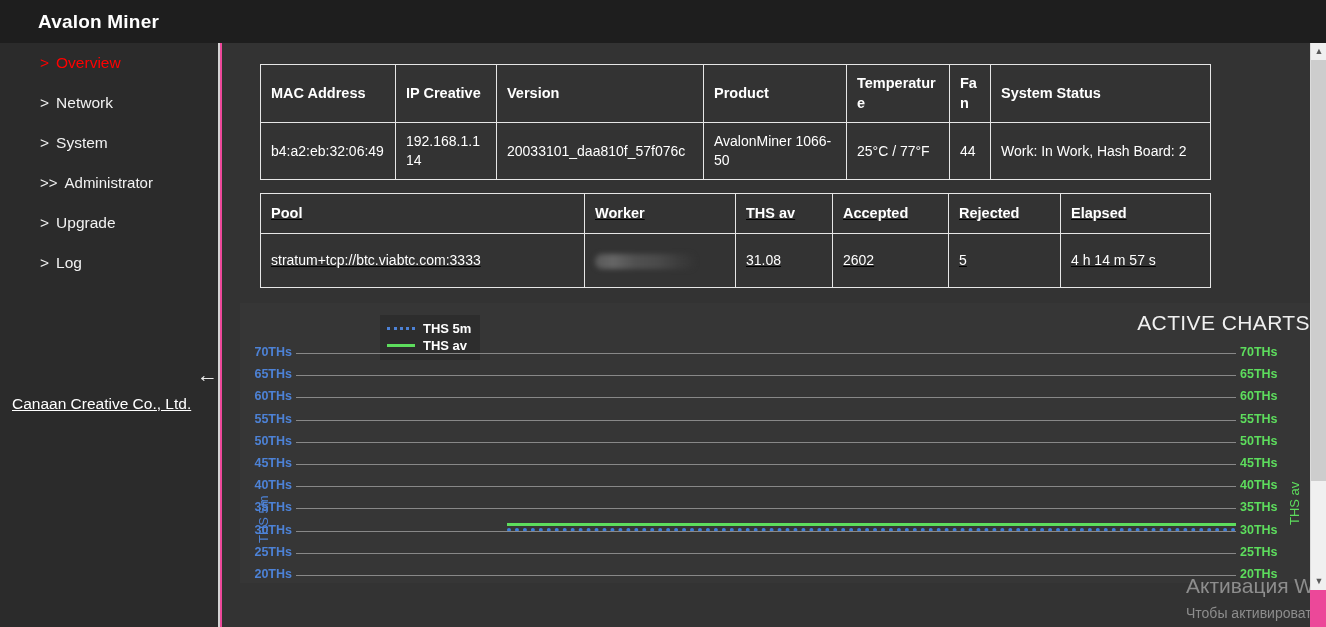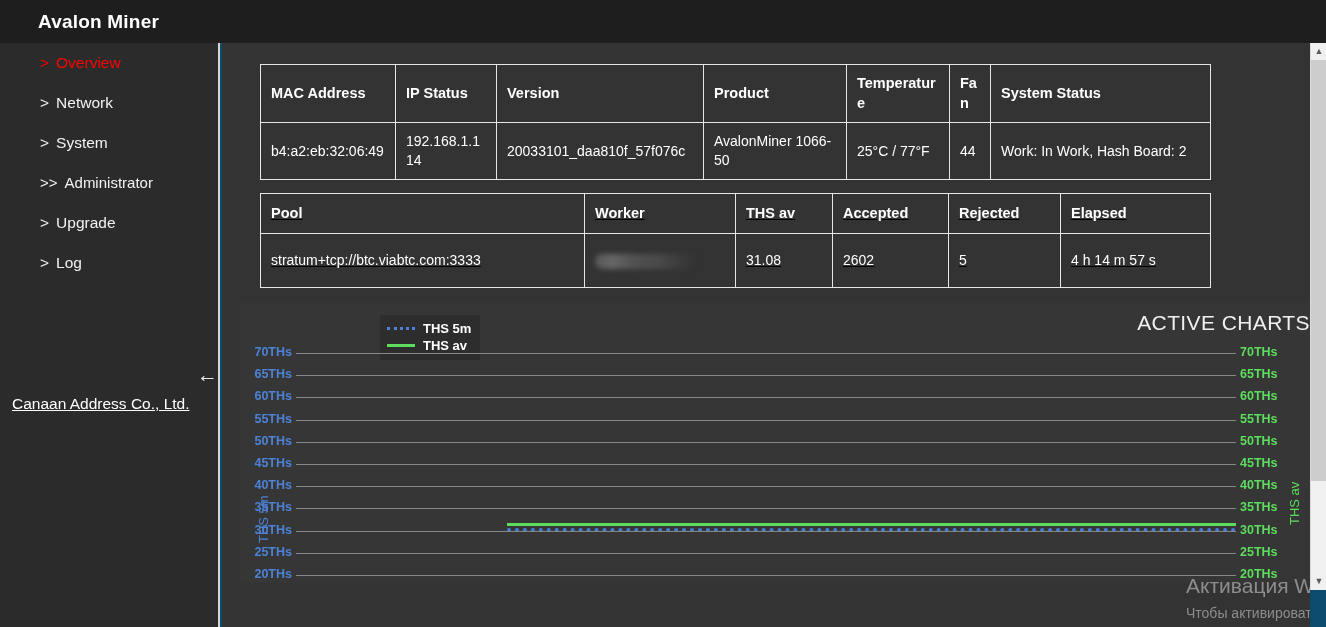--- a/index.html
+++ b/index.html
@@ -9,21 +9,21 @@
     width: 1326px; height: 627px;
     overflow: hidden;
     background: #222222;
     font-family: "Liberation Sans", sans-serif;
   }
 
   #app {
     position: relative;
     width: 1326px;
     height: 627px;
-    background: #0c4a6e;
+    background: #ec4899;
   }
 
   
   .header {
     position: absolute;
     left: 0; top: 0;
     width: 1326px; height: 43px;
     background: #1e1e1e;
   }
   .header-title {
@@ -298,40 +298,40 @@
 
   <div class="sidebar">
     <nav class="nav" id="nav-list">
         <a class="nav-item active"><span class="caret">&gt;</span><span>Overview</span></a>
         <a class="nav-item"><span class="caret">&gt;</span><span>Network</span></a>
         <a class="nav-item"><span class="caret">&gt;</span><span>System</span></a>
         <a class="nav-item sub"><span class="caret">&gt;&gt;</span><span>Administrator</span></a>
         <a class="nav-item"><span class="caret">&gt;</span><span>Upgrade</span></a>
         <a class="nav-item"><span class="caret">&gt;</span><span>Log</span></a>
       </nav>
-    <a class="footer-link">Canaan Address Co., Ltd.</a>
+    <a class="footer-link">Canaan Creative Co., Ltd.</a>
     <div class="collapse-arrow">←</div>
   </div>
 
   <div class="content">
 
     <table class="info-table" id="table-device">
       <colgroup>
         <col style="width:135px">
           <col style="width:101px">
           <col style="width:207px">
         <col style="width:143px">
           <col style="width:103px">
           <col style="width:41px">
           <col style="width:220px">
       </colgroup>
       <thead>
           <tr id="device-head">
             <th>MAC Address</th>
-            <th>IP Status</th>
+            <th>IP Creative</th>
             <th>Version</th>
             <th>Product</th>
             <th>Temperature</th>
             <th>Fan</th>
             <th>System Status</th>
           </tr>
         </thead>
       <tbody id="device-body">
           <tr>
             <td>b4:a2:eb:32:06:49</td>

